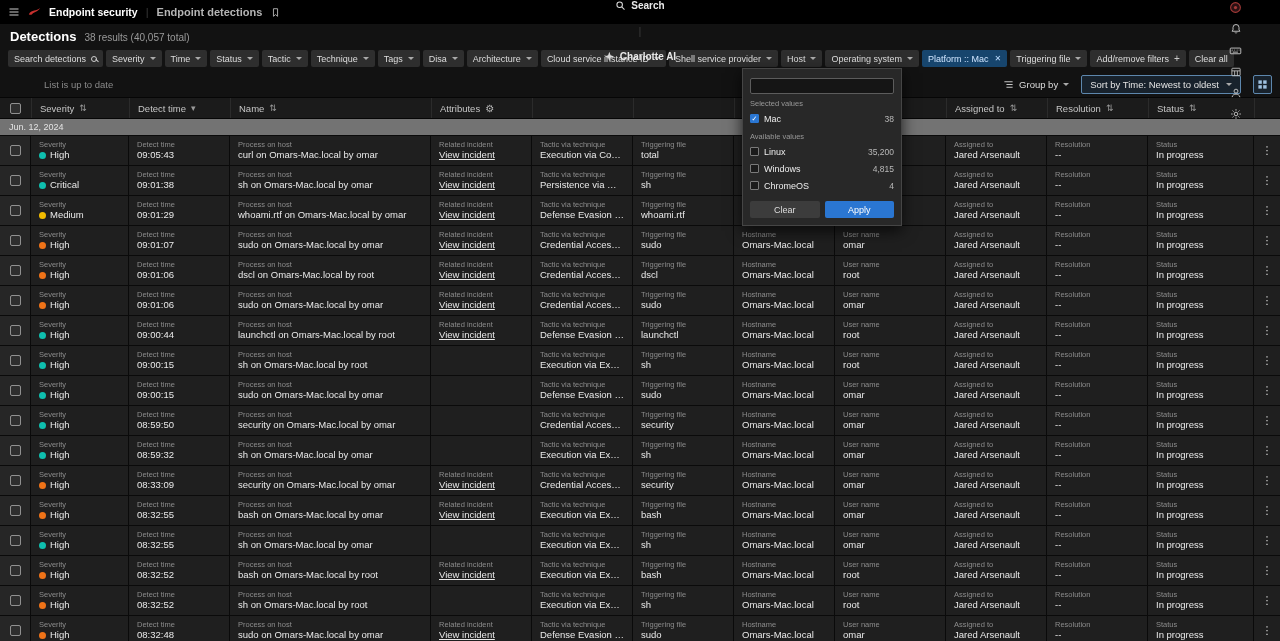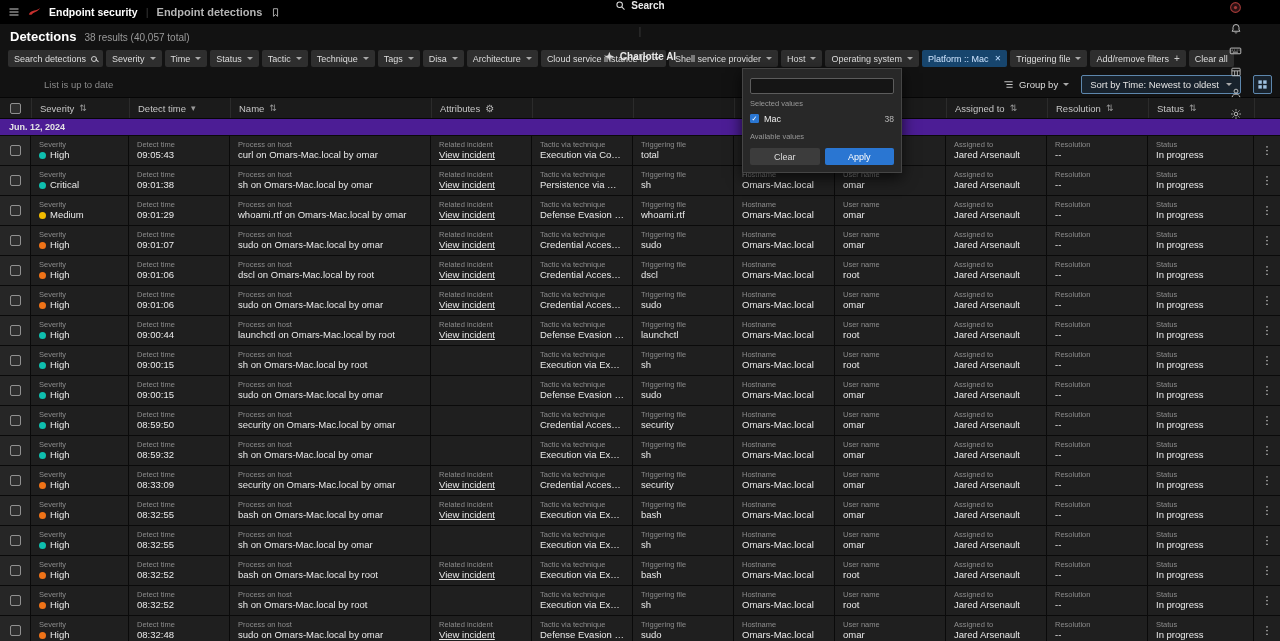--- a/index.html
+++ b/index.html
@@ -40,21 +40,21 @@
   .sortbox { display:flex; align-items:center; gap:7px; font-size:9.5px; color:#e2e2e2; border:1px solid #5d87ad; background:#18222c; height:19px; padding:0 8px; border-radius:2px; }
   .colbtn { width:19px; height:19px; border:1px solid #5d87ad; border-radius:2px; display:flex; align-items:center; justify-content:center; background:#18222c; }
 
   
   :root { --cols: 30px 97px 100px 200px 100px 100px 100px 100px 110px 100px 100px 105px 1fr; }
   .thead { display:grid; grid-template-columns:var(--cols); column-gap:1px; background:#1b1b1b; height:22px; align-items:stretch; border-top:1px solid #060606; border-bottom:1px solid #060606; }
   .th { display:flex; align-items:center; gap:5px; padding:0 8px; font-size:9.5px; color:#c6c6c6; border-left:1px solid #2b2b2b; overflow:hidden; white-space:nowrap; }
   .th:first-child { border-left:none; justify-content:center; padding:0; }
   .sortg { color:#9a9a9a; font-size:9px; }
   .gearg { color:#b9b9b9; font-size:10px; }
-  .daterow { height:16px; background:#4c1d95; display:flex; align-items:center; padding:0 9px; font-size:9px; font-weight:bold; color:#e4e4e4; }
+  .daterow { height:16px; background:#737373; display:flex; align-items:center; padding:0 9px; font-size:9px; font-weight:normal; color:#e4e4e4; }
   .rows { display:flex; flex-direction:column; gap:1px; background:#0a0a0a; padding-top:1px; }
   .row { display:grid; grid-template-columns:var(--cols); column-gap:1px; height:29px; flex:0 0 aupx; }
   .cell { background:#1f1f1f; padding:2px 8px; display:flex; flex-direction:column; justify-content:center; overflow:hidden; }
   .cell .lbl { font-size:7.5px; color:#8c8c8c; line-height:1.25; white-space:nowrap; overflow:hidden; }
   .cell .val { font-size:9.5px; color:#e9e9e9; line-height:1.3; white-space:nowrap; overflow:hidden; text-overflow:ellipsis; }
   .c-check { flex-direction:row; align-items:center; justify-content:center; background:#262626; padding:0; }
   .checkbox { width:11px; height:11px; border:1px solid #909090; border-radius:2px; background:#2e2e2e; display:inline-block; }
   .sevline { display:flex; align-items:center; gap:4px; }
   .dot { width:7px; height:7px; border-radius:50%; flex:0 0 auto; }
   .link { color:#6fb3f0; text-decoration:underline; }
@@ -1303,19 +1303,36 @@
     <input class="pop-input" value="" style="">
     <div class="pop-sec">Selected values</div>
     <div>
         <div class="pop-opt">
           <span class="cb checked">✓</span>
           <span>Mac</span>
           <span class="pop-count">38</span>
         </div>
       </div>
     <div class="pop-sec">Available values</div>
+    <div>
+        <div class="pop-opt">
+          <span class="cb"></span>
+          <span>Linux</span>
+          <span class="pop-count">35,200</span>
+        </div>
+        <div class="pop-opt">
+          <span class="cb"></span>
+          <span>Windows</span>
+          <span class="pop-count">4,815</span>
+        </div>
+        <div class="pop-opt">
+          <span class="cb"></span>
+          <span>ChromeOS</span>
+          <span class="pop-count">4</span>
+        </div>
+      </div>
     <div class="pop-footer">
       <div class="pop-btn clear">Clear</div>
       <div class="pop-btn apply">Apply</div>
     </div>
   </div>
 
 </div>
 
 </body></html>

